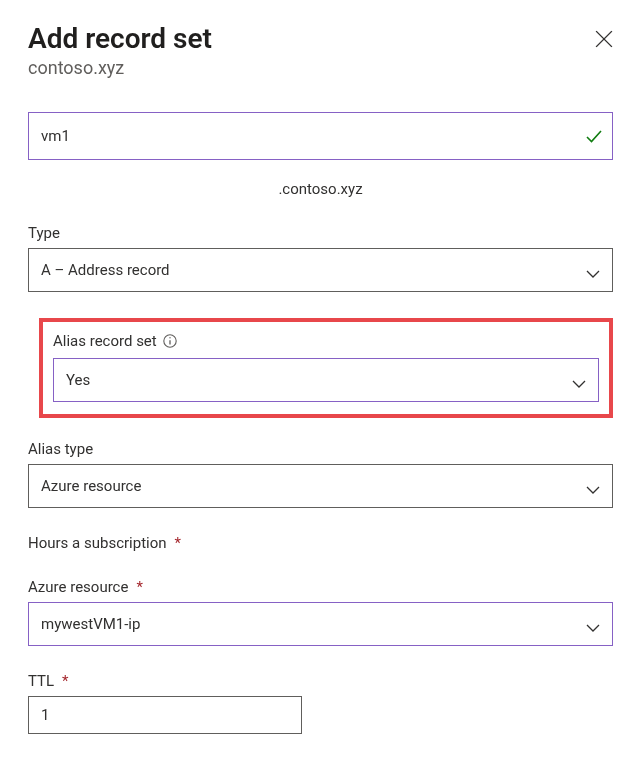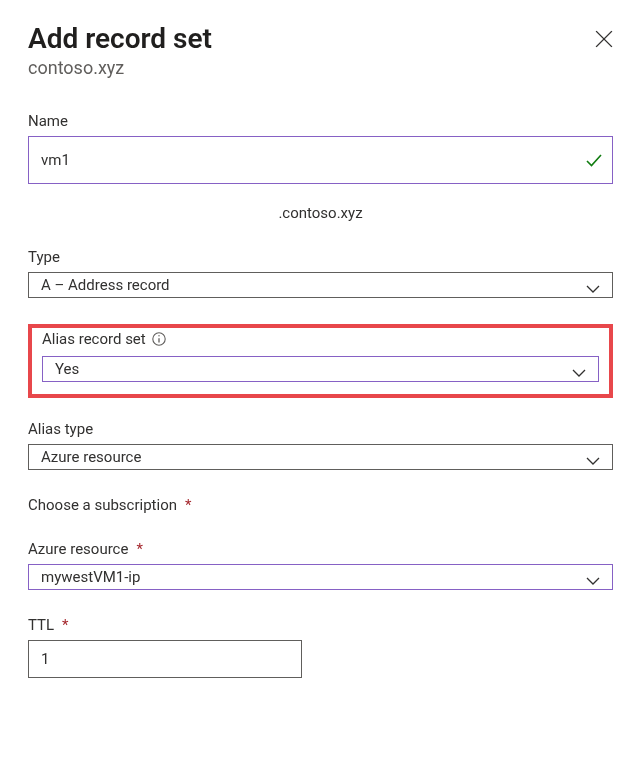--- a/index.html
+++ b/index.html
@@ -81,21 +81,21 @@
       height: 18px;
     }
     .suffix-text {
       text-align: center;
       font-size: 15px;
       color: #323130;
       margin-top: 20px;
     }
     .select-box {
       width: 100%;
-      height: 26px;
+      height: 44px;
       border: 1px solid #605e5c;
       padding: 0 38px 0 12px;
       font-size: 15px;
       color: #323130;
       display: flex;
       align-items: center;
       position: relative;
       cursor: pointer;
       background: #ffffff;
     }
@@ -105,22 +105,23 @@
     .chevron {
       position: absolute;
       right: 12px;
       top: 50%;
       transform: translateY(-50%);
       width: 14px;
       height: 10px;
     }
     .highlight-box {
       border: 4px solid #e8474b;
-      padding: 2px 10px 12px 10px;
+      padding: 10px 10px 12px 10px;
       margin-bottom: 22px;
+      margin-left: 11px;
     }
     .highlight-box .field-label {
       margin-bottom: 8px;
     }
     .row-two {
       display: flex;
       gap: 38px;
     }
     .row-two .field-group {
       flex: 1;
@@ -145,21 +146,20 @@
   <span class="close-icon">
     <svg viewBox="0 0 16 16" stroke="#323130" stroke-width="1.2" fill="none">
       <line x1="1" y1="1" x2="15" y2="15"></line>
       <line x1="15" y1="1" x2="1" y2="15"></line>
     </svg>
   </span>
 </div>
 <div class="subtitle">contoso.xyz</div>
 
 <div class="field-group">
-  <div class="field-label">Name</div>
   <div class="input-wrapper">
     <input type="text" class="text-input" value="vm1" style="">
     <span class="input-check">
       <svg viewBox="0 0 18 18" stroke="#107c10" stroke-width="1.6" fill="none">
         <polyline points="2,10 6.5,14.5 16,4"></polyline>
       </svg>
     </span>
   </div>
   <div class="suffix-text">.contoso.xyz</div>
 </div>
@@ -204,21 +204,21 @@
     <span class="chevron">
       <svg viewBox="0 0 14 10" stroke="#323130" stroke-width="1.3" fill="none">
         <polyline points="1,2 7,8 13,2"></polyline>
       </svg>
     </span>
   </div>
 </div>
 
 <div class="field-group">
   <div class="field-label">
-    <span>Choose a subscription</span>
+    <span>Hours a subscription</span>
     <span class="required">*</span>
   </div>
 </div>
 
 <div class="field-group">
   <div class="field-label">
     <span>Azure resource</span>
     <span class="required">*</span>
   </div>
   <div class="select-box active">

